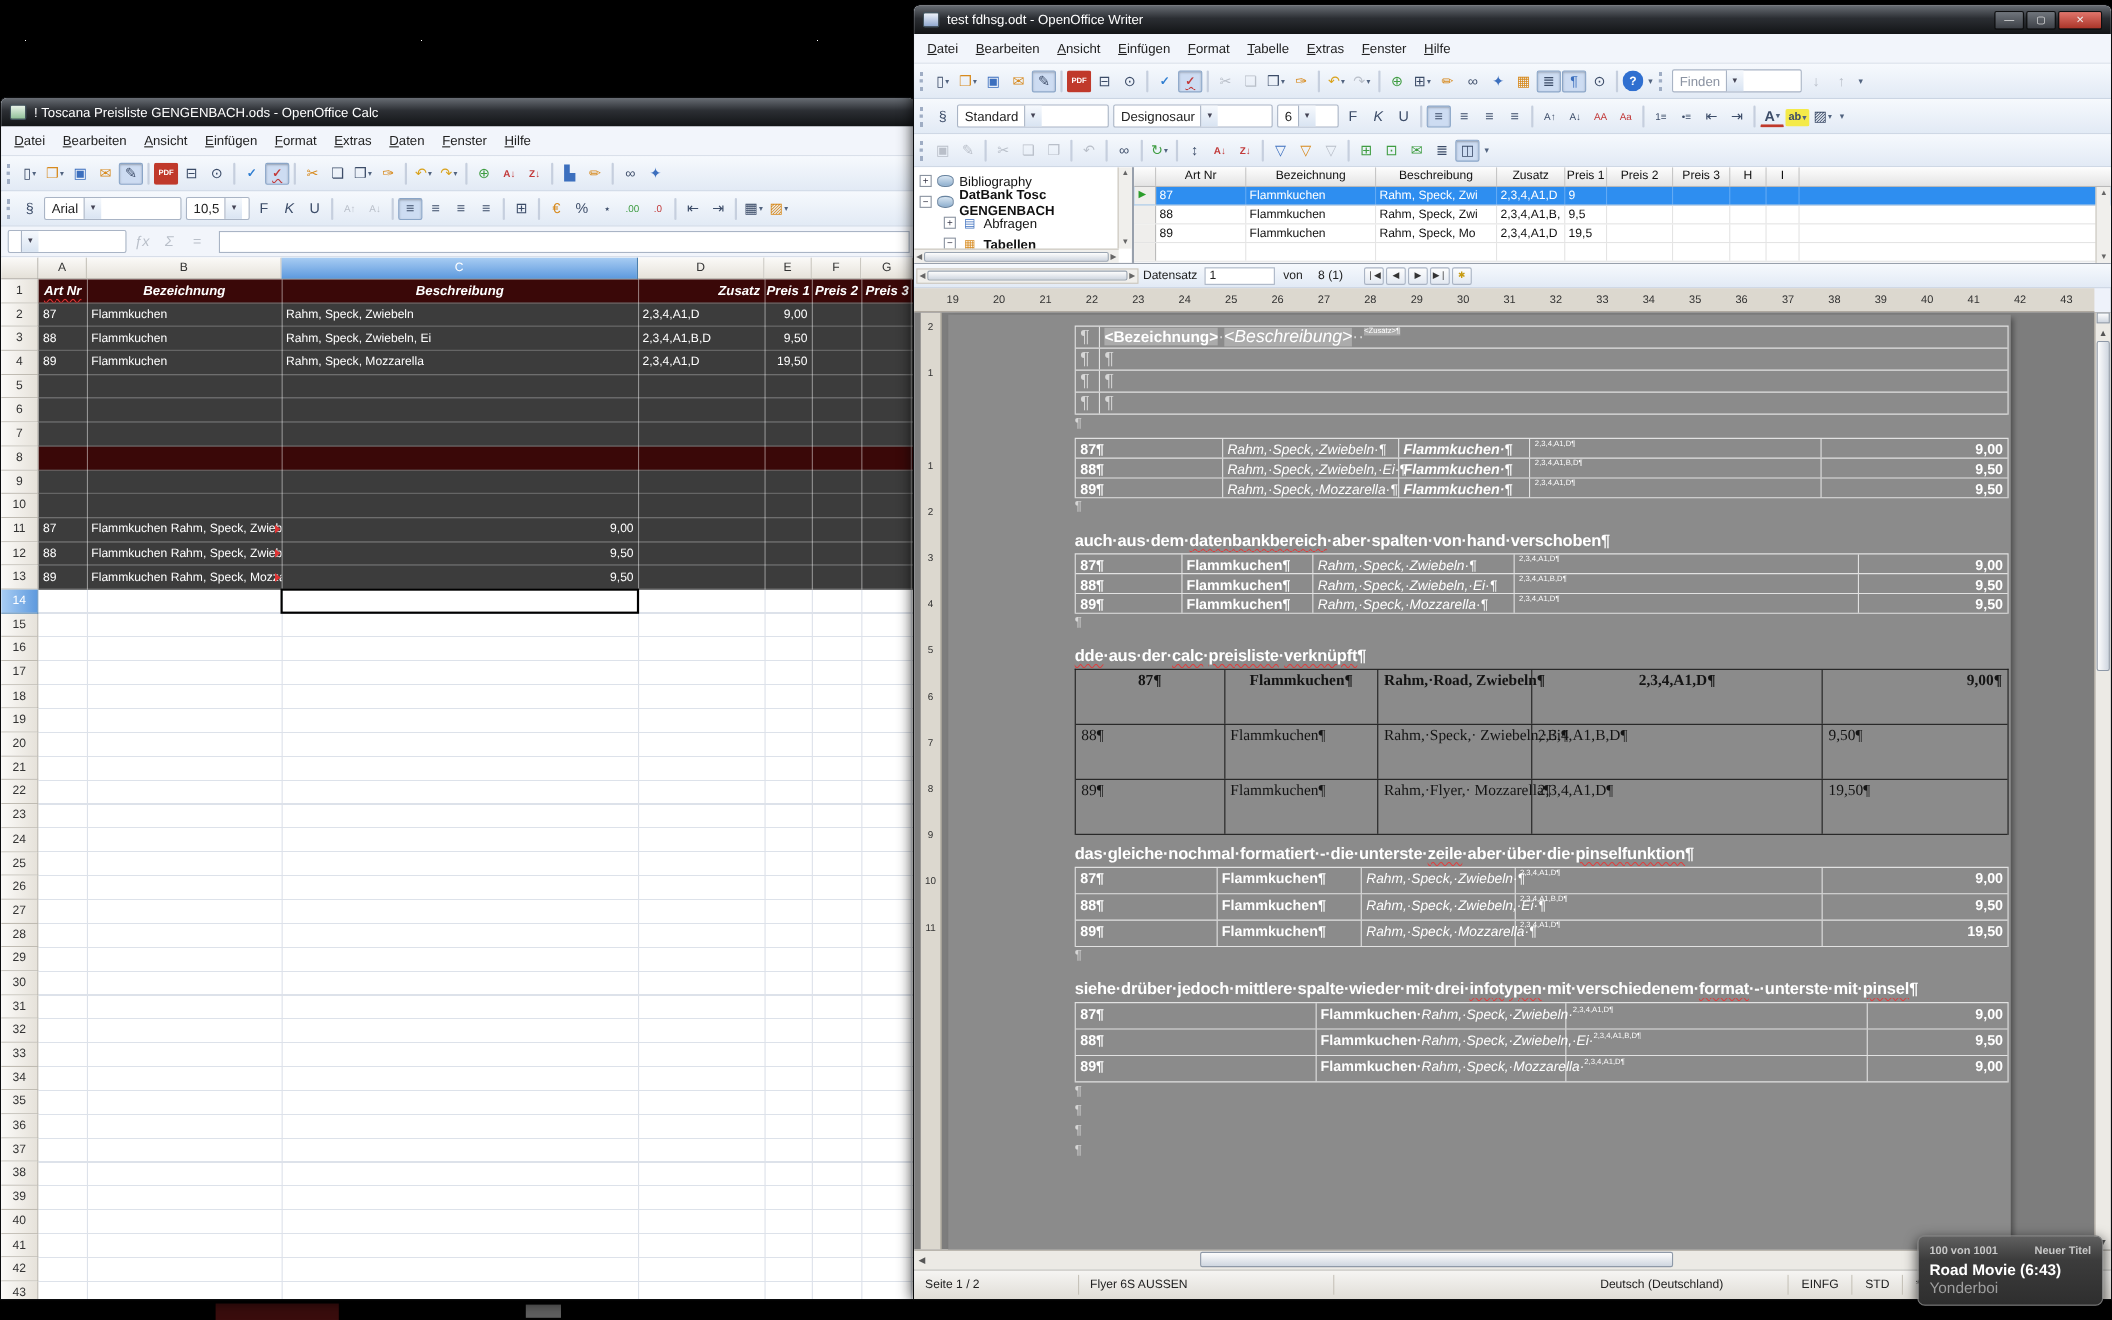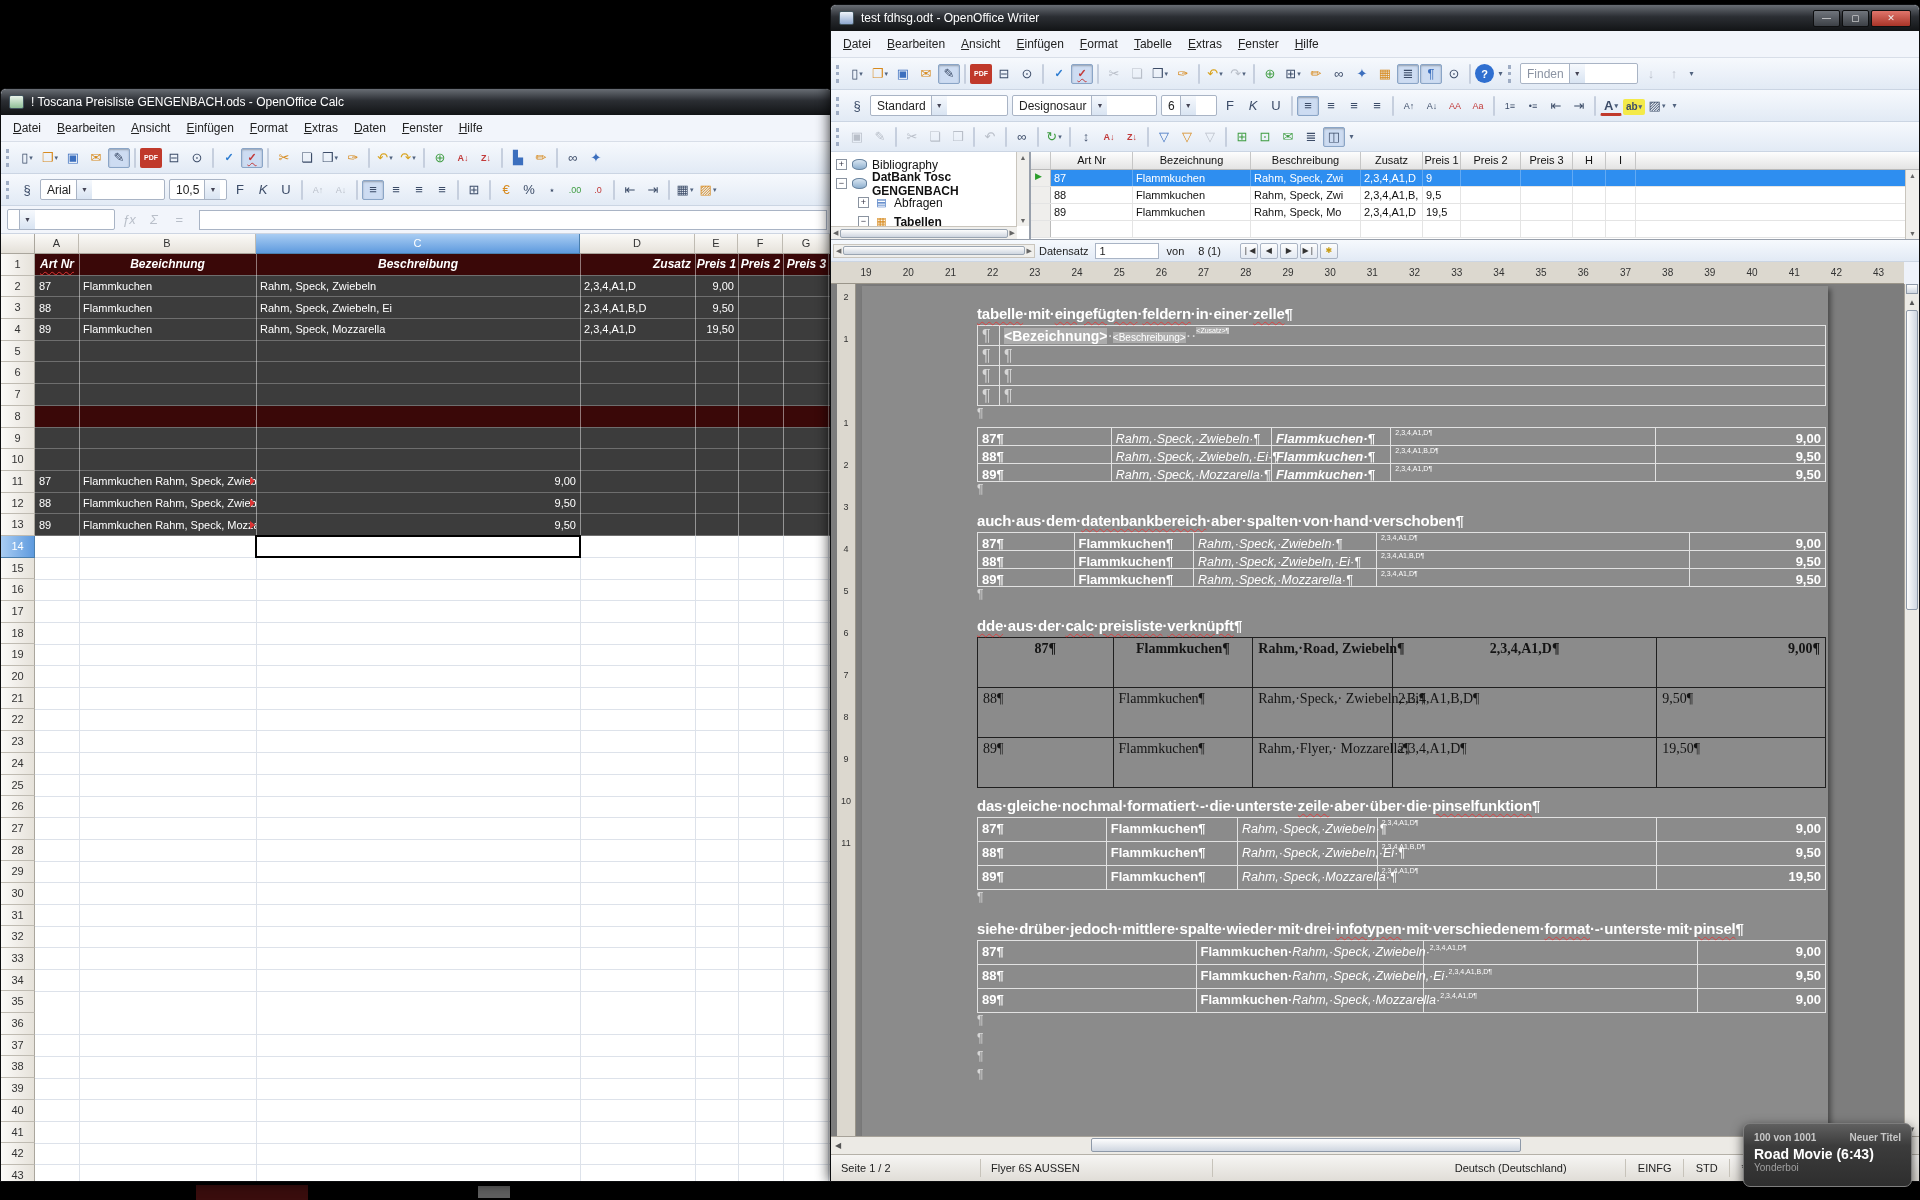--- a/index.html
+++ b/index.html
@@ -151,21 +151,21 @@
   .wnum{font-weight:bold;font-size:13px}
   .wname{font-weight:bold;font-size:13px}
   .i{font-style:italic}
   .wdesc{font-style:italic;font-size:12.5px}
   .wtiny{font-size:7px;vertical-align:top}
   .sup{vertical-align:super}
   .wprice{font-weight:bold;font-size:13px}
   .pilc{color:rgba(255,255,255,.65)}
   .fld{background:rgba(255,255,255,.28)}
   .f-big{font-weight:bold;font-size:14px}
-  .f-mid{font-size:10px;}
+  .f-mid{font-size:16px;font-style:italic}
   .f-tiny{font-size:7px;vertical-align:top}
   .s{font-size:14px}.sb{font-weight:bold;font-size:14px}
   .empty-para{height:21px;font-size:12px;color:rgba(255,255,255,.65)}
   .trail .empty-para{height:18px}
   .doc-vs{position:absolute;right:0;top:0;bottom:0;width:15px;background:#eceae5;border-left:1px solid #a7a299;z-index:4;font-size:8px;color:#555}
   .doc-vs .up{position:absolute;top:14px;left:0;right:0;text-align:center}
   .doc-vs .dn{position:absolute;bottom:2px;left:0;right:0;text-align:center}
   .doc-vs .split{position:absolute;top:0;left:1px;right:1px;height:10px;background:linear-gradient(#fdfdfd,#cfd6e0);border:1px solid #8e99a8}
   .doc-vs .thumb{position:absolute;top:26px;left:1px;right:1px;height:300px;background:linear-gradient(90deg,#fdfdfd,#cfd6e0);border:1px solid #8e99a8;border-radius:2px}
   .h-scroll{flex:0 0 18px;background:#eceae5;border-top:1px solid #a7a299;position:relative;font-size:8px;color:#555}
@@ -176,21 +176,21 @@
   .sb-seg{padding:0 10px;border-right:1px solid #c7c3ba;height:70%;display:flex;align-items:center;overflow:hidden;white-space:nowrap}
   .s0{width:150px}.s1{width:232px}.sfill{flex:1;border-right:none}.s3{width:230px;justify-content:center}.s4{width:58px;justify-content:center}.s5{width:46px;justify-content:center}.s6{width:28px;justify-content:center}
   .sb-icons{display:flex;gap:4px;padding:0 8px;font-size:10px;color:#444;align-items:center}
   .zoomer{display:flex;align-items:center;gap:4px;padding-right:10px;color:#555;font-size:11px}
   .ztrack{width:80px;height:3px;background:#b3afa6;border-radius:2px;position:relative}
   .zthumb{position:absolute;left:34px;top:-4px;width:7px;height:11px;background:linear-gradient(#fdfdfd,#cfd6e0);border:1px solid #8e99a8}
   
   .popup{position:absolute;right:8px;bottom:13px;width:169px;height:64px;background:linear-gradient(#606060,#3c3c3c 35%,#2e2e2e);border:1px solid #7d7d7d;border-radius:7px;box-shadow:0 4px 12px rgba(0,0,0,.7);color:#ddd;padding:8px 10px;z-index:50}
   .pp-row1{display:flex;justify-content:space-between;font-size:10px;font-weight:bold;color:#c8c8c8}
   .pp-title{font-size:14px;font-weight:bold;color:#fff;margin-top:3px;white-space:nowrap}
-  .pp-artist{font-size:10px;color:#9f9f9f}
+  .pp-artist{font-size:14px;color:#9f9f9f}
   .rem{position:absolute;z-index:5}
   .rem1{left:196px;bottom:0;width:112px;height:15px;background:#3a0d0d}
   .rem2{left:478px;bottom:2px;width:32px;height:12px;background:#5f5f5f}
 </style>
 </head>
 <body>
 
 <div class="win calc-win">
   <div class="titlebar">
     <span class="wicon calc"></span>
@@ -756,21 +756,20 @@
           <div>8</div>
           <div>9</div>
           <div>10</div>
           <div>11</div>
         </span>
     </div>
     <div class="page">
       <span>
         
       <div class="dsection">
-            <div class="dheading"><span class="wavy">tabelle</span>·mit·<span class="wavy">eingefügten</span>·<span class="wavy">feldern</span>·in·einer·<span class="wavy">zelle</span>¶</div>
             <div class="dtable t1">
 
             <div class="drow">
 
                 <div class="dcell c1">
                       
                     <span class="seg pilc">¶</span></div>
                 <div class="dcell c2">
                       
                     <span class="seg fld f-big">&lt;Bezeichnung&gt;</span><span class="seg pilc">·</span><span class="seg fld f-mid">&lt;Beschreibung&gt;</span><span class="seg pilc">··</span><span class="seg fld f-tiny">&lt;Zusatz&gt;¶</span></div>

